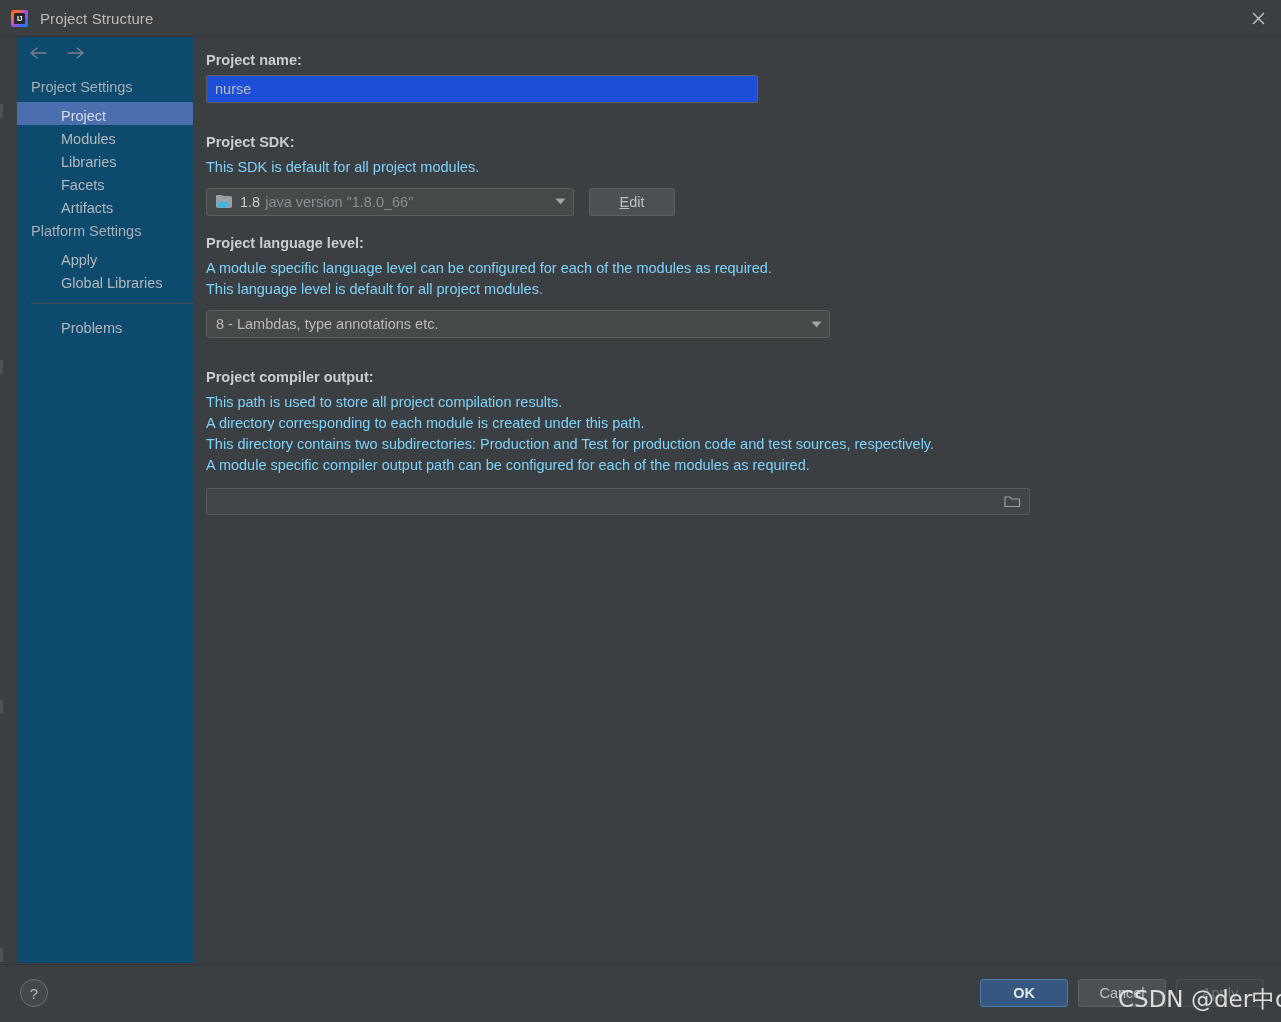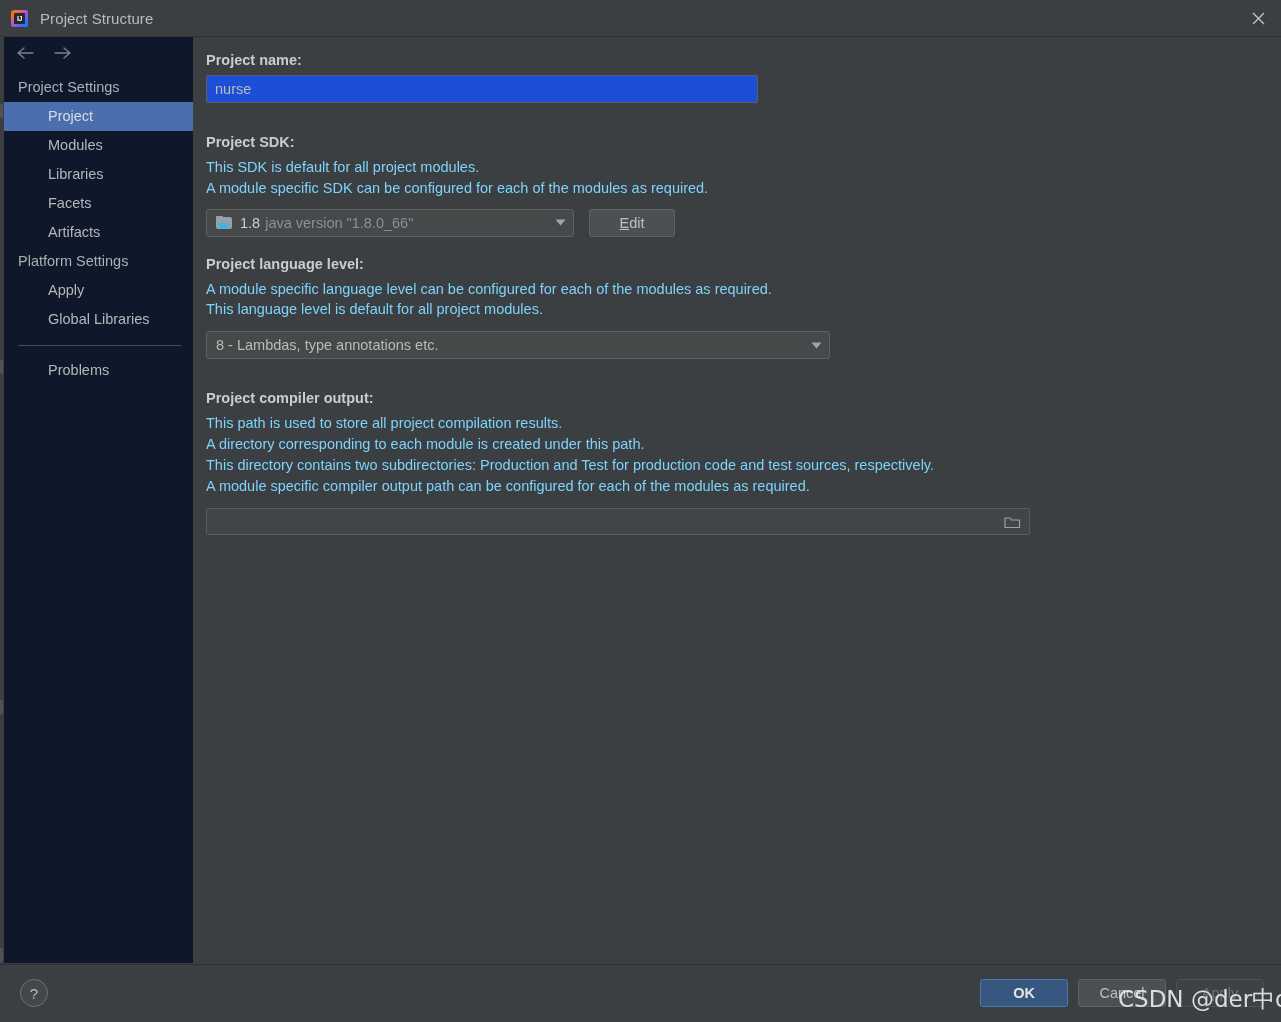--- a/index.html
+++ b/index.html
@@ -67,24 +67,24 @@
     display: flex;
     align-items: center;
     justify-content: center;
     cursor: pointer;
   }
   .close-btn svg { display: block; }
 
   
   .sidebar {
     position: absolute;
-    left: 4px; top: 37px;
+    left: 17px; top: 37px;
     width: 192px;
     height: 926px;
-    background: #0f172a;
+    background: #0c4a6e;
     border-right: 1px solid #2b2b2b;
   }
   .nav-arrows {
     height: 32px;
     display: flex;
     align-items: center;
     padding-left: 10px;
     gap: 16px;
   }
   .nav-arrow {
@@ -98,21 +98,21 @@
     padding-top: 4px;
   }
   .group-label {
     height: 29px;
     line-height: 29px;
     padding-left: 14px;
     font-size: 14.5px;
     color: #a9b0b4;
   }
   .tree-item {
-    height: 29px;
+    height: 23px;
     line-height: 29px;
     padding-left: 44px;
     font-size: 14.5px;
     color: #b4b8bb;
     cursor: default;
     white-space: nowrap;
   }
   .tree-item.selected {
     background: #4b6eaf;
     color: #d8dde2;
@@ -388,21 +388,20 @@
 
     <div class="section-title">Project name:</div>
     <div class="textfield name">
       <span>nurse</span>
     </div>
 
     <div class="spacer-24"></div>
 
     <div class="section-title">Project SDK:</div>
     <div class="desc">This SDK is default for all project modules.</div>
-    <div class="desc">A module specific SDK can be configured for each of the modules as required.</div>
 
     <div class="row">
       <div class="combo sdk">
         <span class="sdk-icon">
           <span class="folder-tab"></span>
           <span class="folder-back"></span>
           <span class="cup"></span>
           <span class="cup-handle"></span>
         </span>
         <span class="sdk-ver">1.8</span>

